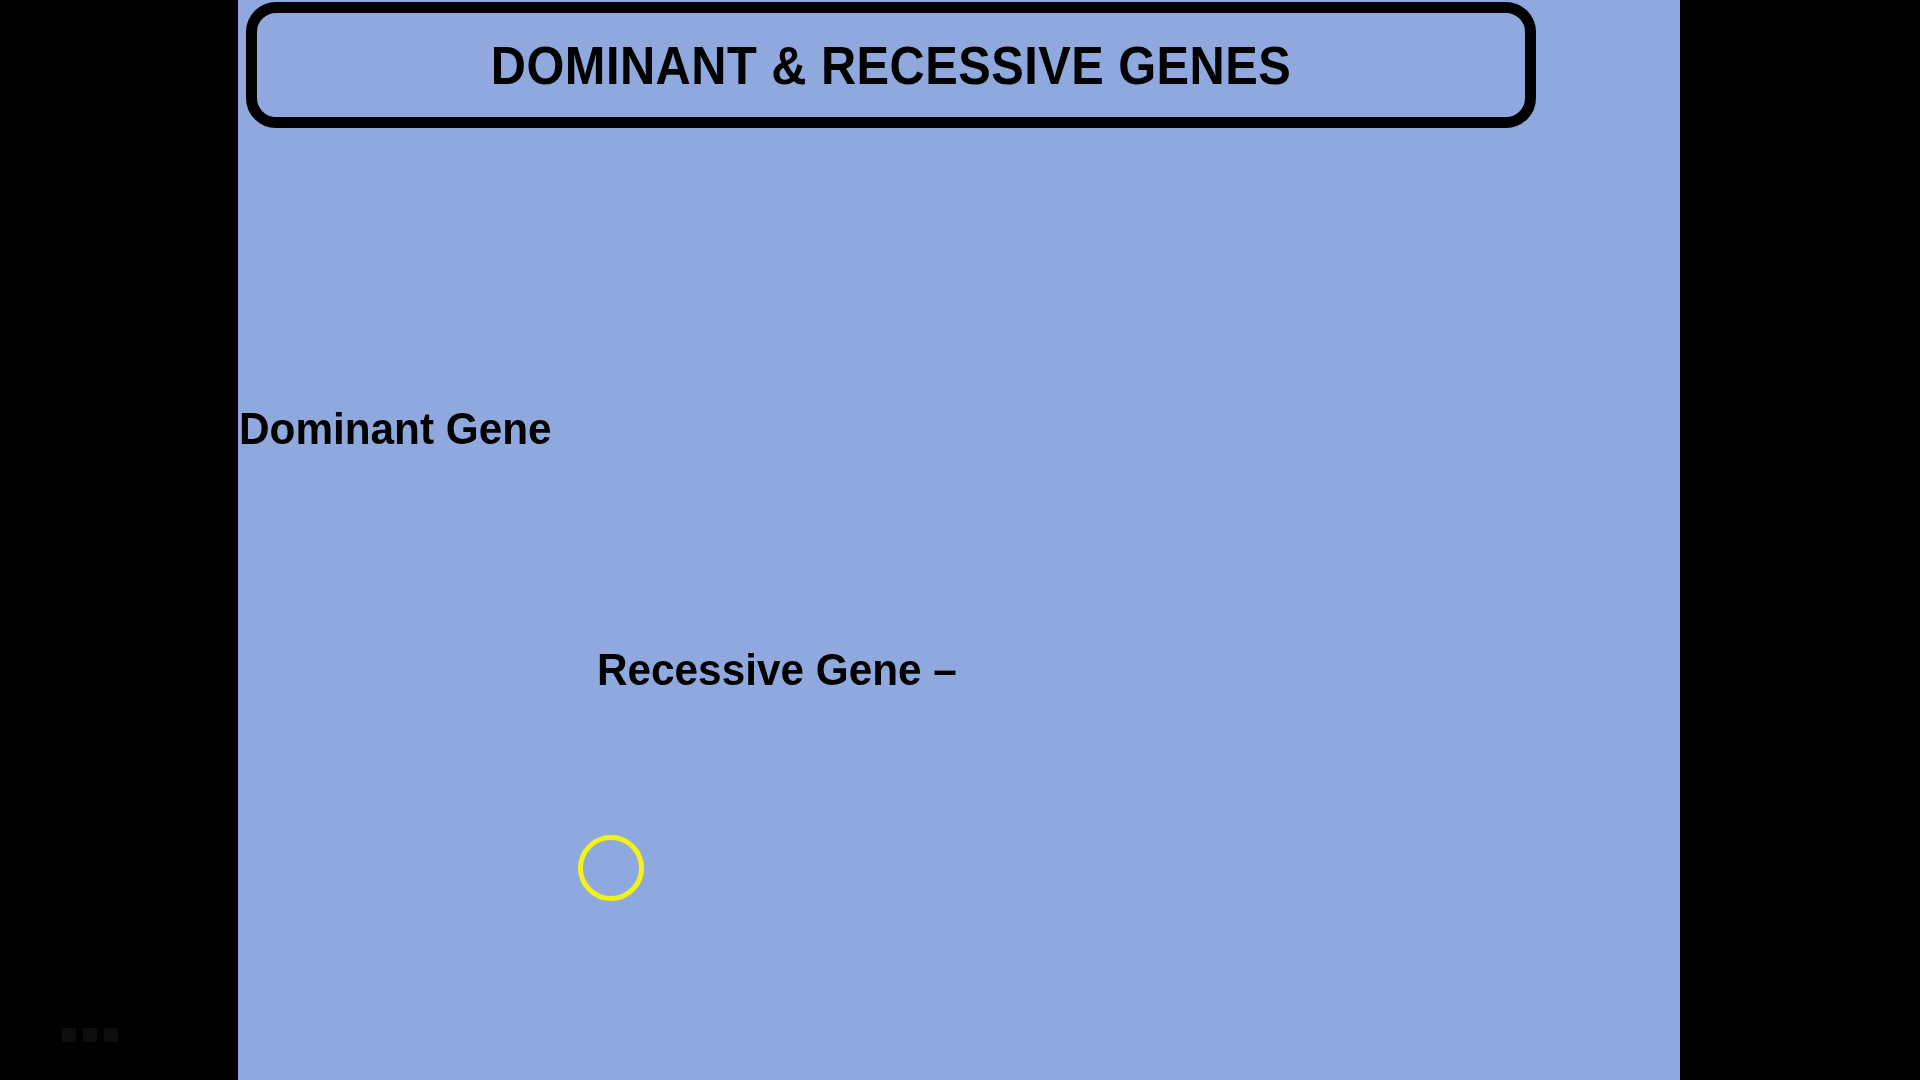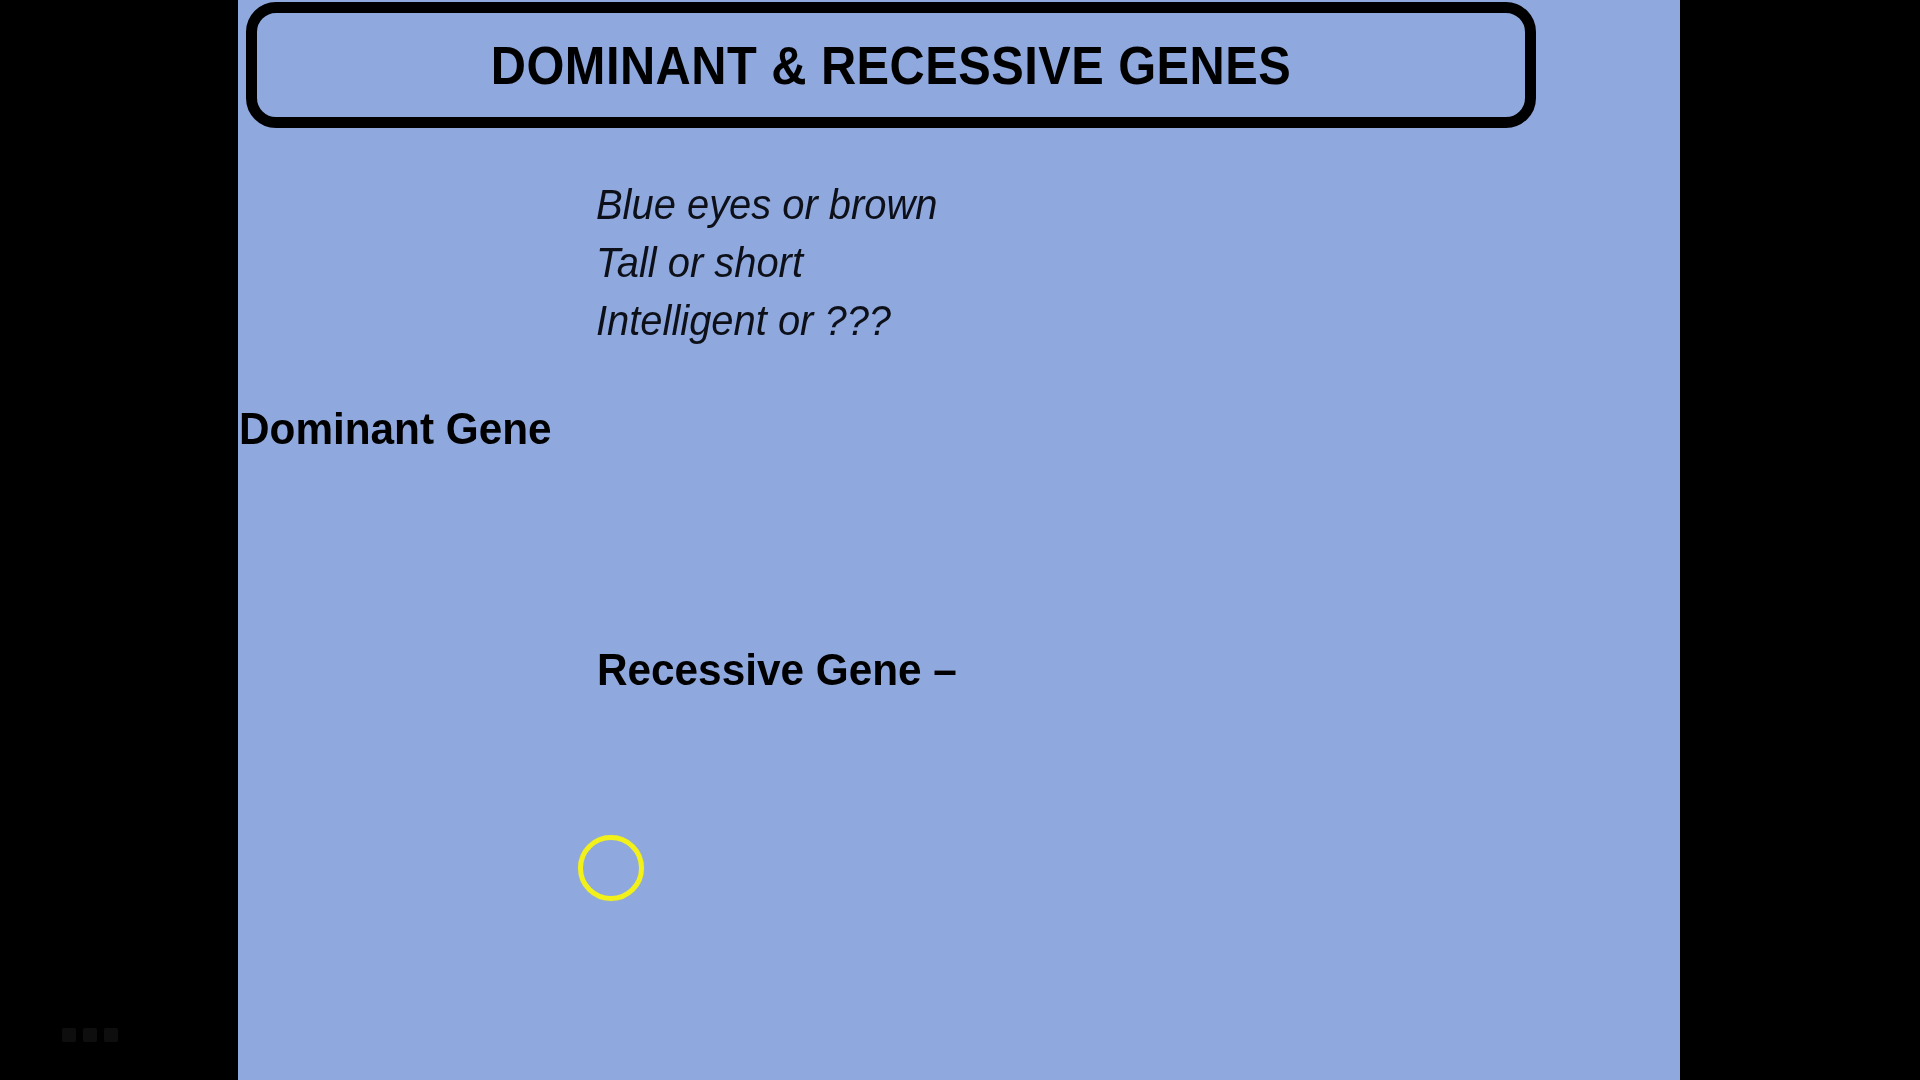--- a/index.html
+++ b/index.html
@@ -137,25 +137,20 @@
   <div id="letterbox-left"></div>
 
   <div id="letterbox-right"></div>
 
   <div id="slide">
 
     <div id="title-box">
       <div id="title-text">DOMINANT &amp; RECESSIVE GENES</div>
     </div>
 
-    <div id="subpoints">
-      <div class="subpoint-line">Blue eyes or brown</div>
-      <div class="subpoint-line">Tall or short</div>
-      <div class="subpoint-line">Intelligent or ???</div>
-    </div>
 
     <div class="gene-heading" id="dominant-gene-heading">Dominant Gene</div>
 
     <div class="gene-heading" id="recessive-gene-heading">Recessive Gene –</div>
 
     <div id="cursor-ring"></div>
 
   </div>
 
   <div id="faint-controls">

